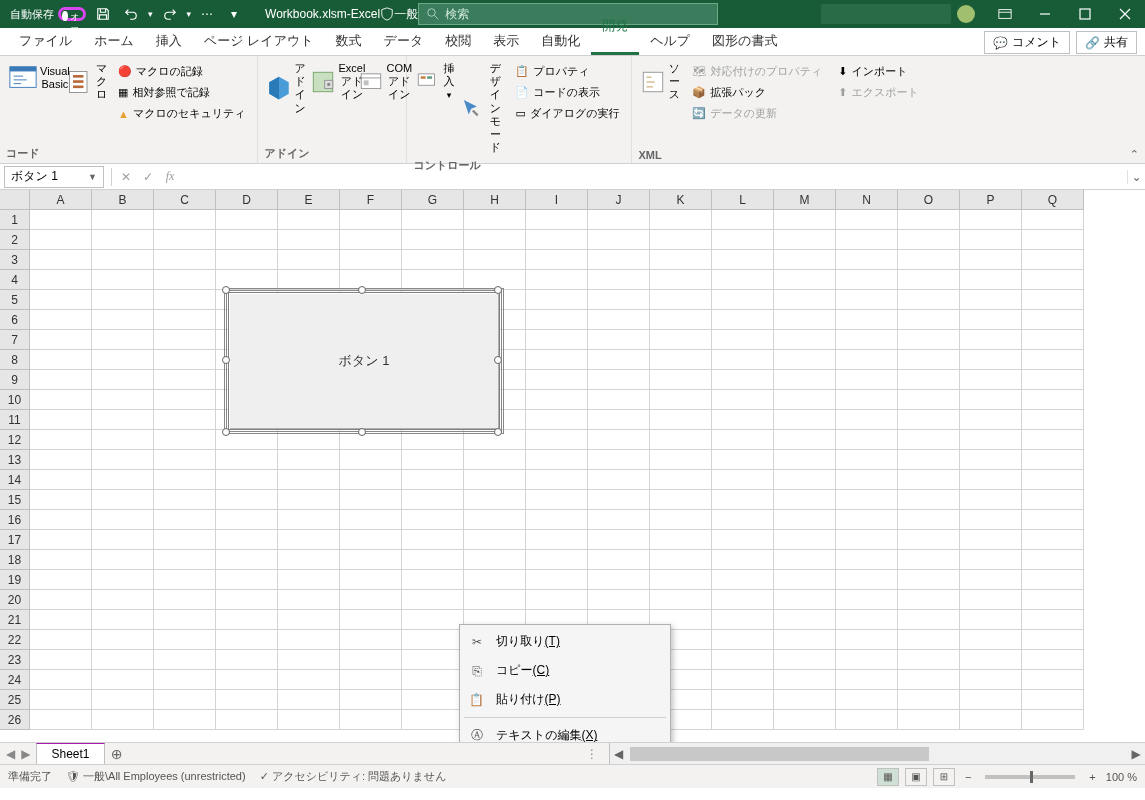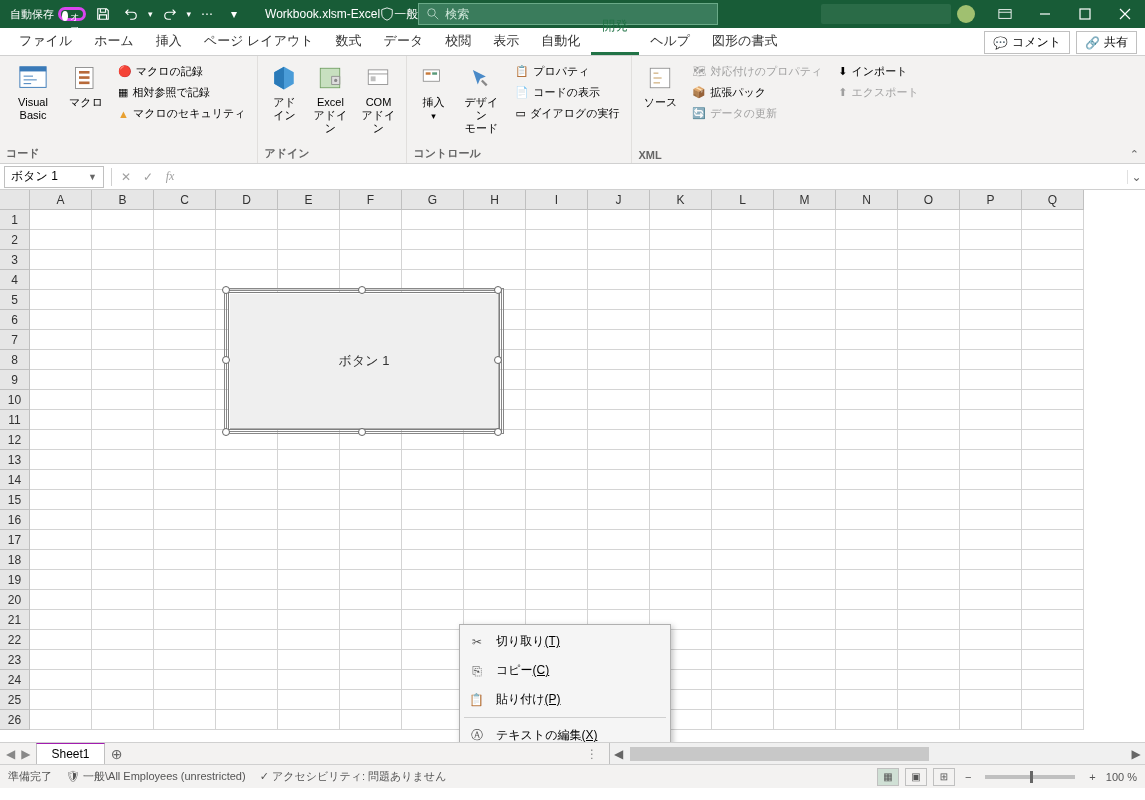--- a/index.html
+++ b/index.html
@@ -26,21 +26,21 @@
 .tab { padding: 5px 11px; font-size: 13px; cursor: pointer; color:#333; }
 .tab.active { color: #217346; border-bottom: 3px solid #217346; padding-bottom:17px; font-weight:500;}
 .tabs-right{position:absolute;right:8px;top:3px;display:flex;gap:6px;}
 .tab-right-btn{border:1px solid #c0c0c0;padding:2px 8px;font-size:12px;display:flex;align-items:center;gap:4px;cursor:pointer;}
 
 
 .ribbon-body { height: 108px; background: #f3f2f1; border-bottom: 1px solid #d0d0d0; display: flex; position:relative; }
 .ribbon-group { border-right: 1px solid #e1dfdd; display: flex; flex-direction: column; padding: 4px 6px 0; }
 .group-content { flex: 1; display: flex; align-items:flex-start; gap:4px;}
 .group-label { text-align: left; font-size: 11px; color: #666; padding: 2px 0; font-weight: bold; }
-.big-btn { display: flex; flex-direction: column; align-items: center; width: 54px; padding: 2px; cursor: pointer; gap:2px;}
+.big-btn { display: flex; flex-direction: row; align-items: center; width: 54px; padding: 2px; cursor: pointer; gap:2px;}
 .big-btn-icon { width: 32px; height: 32px; display: flex; align-items: center; justify-content: center; }
 .big-btn-label { font-size: 11px; text-align: center; line-height: 1.2; }
 .small-btn-col { display: flex; flex-direction: column; gap: 2px; padding:2px;}
 .small-btn { display: flex; align-items: center; gap: 4px; font-size: 11px; padding: 2px 4px; cursor: pointer; white-space:nowrap;}
 .small-btn.disabled{color:#a0a0a0;}
 .collapse-caret{position:absolute;right:6px;bottom:2px;color:#666;cursor:pointer;font-size:11px;}
 
 
 .formula-bar { height: 26px; border-bottom: 1px solid #d0d0d0; display: flex; align-items: center; background:#fff;}
 .name-box { width: 100px; height: 22px; border: 1px solid #c0c0c0; margin: 0 4px; display: flex; align-items: center; padding: 0 6px; font-size: 12px; justify-content:space-between;}

